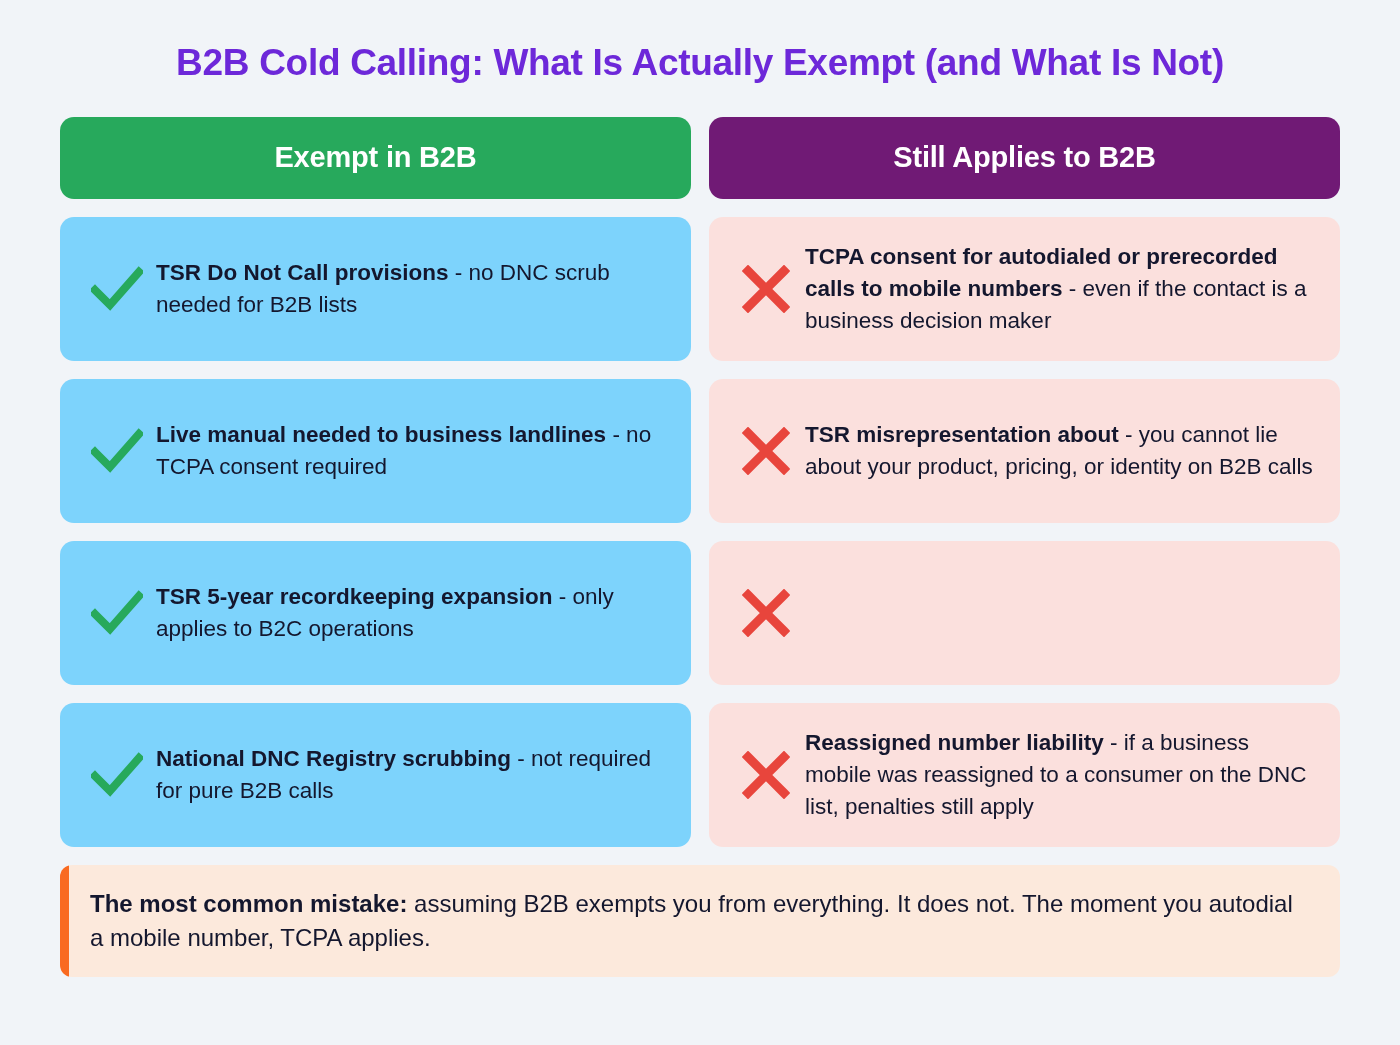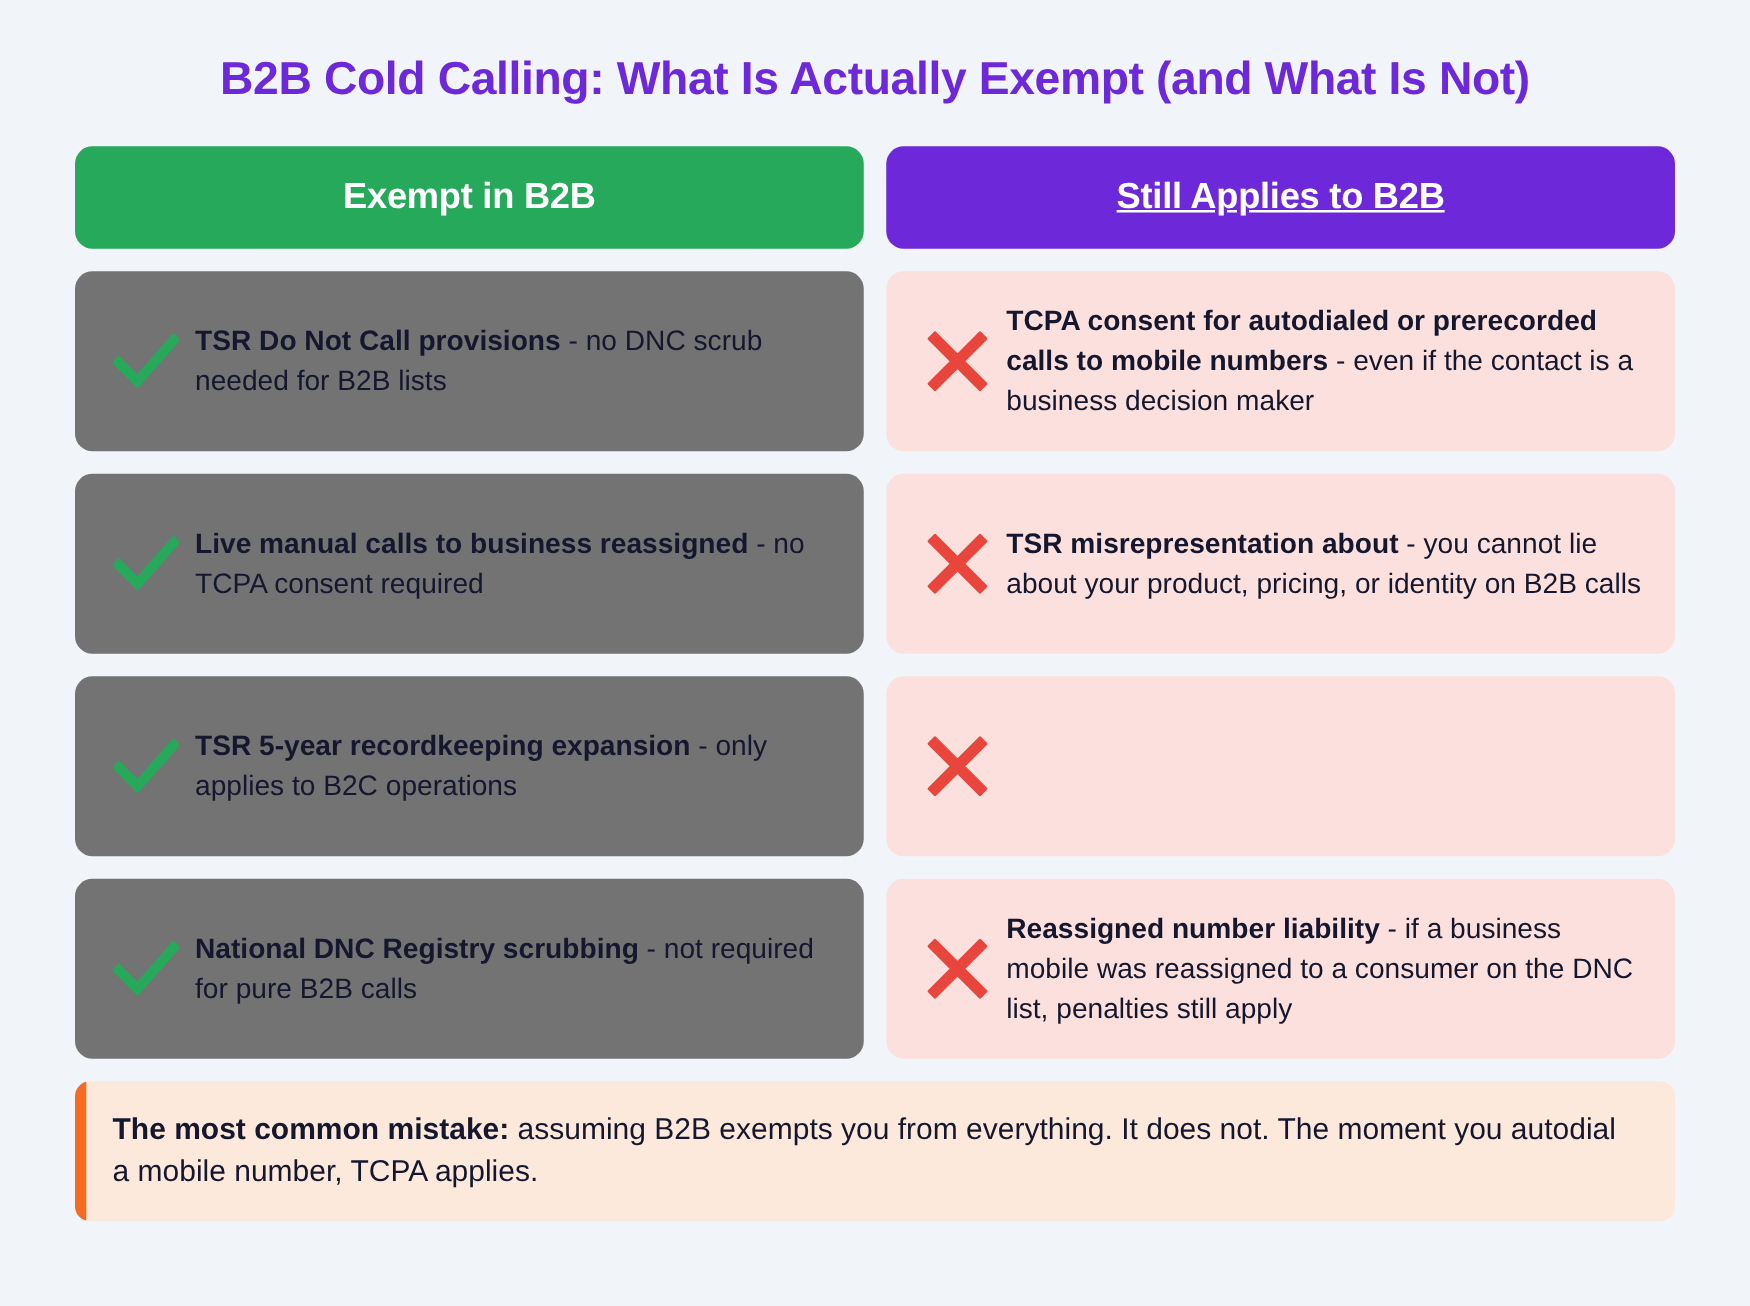--- a/index.html
+++ b/index.html
@@ -51,31 +51,31 @@
     border-radius: 14px;
     display: flex;
     align-items: center;
     justify-content: center;
     color: #ffffff;
     font-size: 29px;
     font-weight: bold;
     letter-spacing: -0.2px;
   }
   .col-header.exempt  { background: #27a95c; }
-  .col-header.applies { background: #6d28d9; text-decoration: underline; }
+  .col-header.applies { background: #701a75; }
 
   
   .card {
     border-radius: 14px;
     display: flex;
     align-items: center;
     padding: 12px 22px 12px 18px;
     min-height: 144px;
   }
-  .card.ok  { background: #737373; }
+  .card.ok  { background: #7dd3fc; }
   .card.bad { background: #fbe0dd; }
 
   .card-icon {
     flex: 0 0 78px;
     display: flex;
     align-items: center;
     justify-content: center;
   }
   .card-icon svg { display: block; }
 
@@ -142,21 +142,21 @@
         </div>
       </div>
 
       <div class="card ok">
         <div class="card-icon">
           <svg width="52" height="46" viewBox="0 0 52 46" aria-hidden="true">
             <path d="M4 24 L19 39 L48 6" fill="none" stroke="#27a95c" stroke-width="8" stroke-linecap="square" stroke-linejoin="miter"></path>
           </svg>
         </div>
         <div class="card-text">
-          <b>Live manual calls to business reassigned</b><span> - no TCPA consent required</span>
+          <b>Live manual needed to business landlines</b><span> - no TCPA consent required</span>
         </div>
       </div>
 
       <div class="card ok">
         <div class="card-icon">
           <svg width="52" height="46" viewBox="0 0 52 46" aria-hidden="true">
             <path d="M4 24 L19 39 L48 6" fill="none" stroke="#27a95c" stroke-width="8" stroke-linecap="square" stroke-linejoin="miter"></path>
           </svg>
         </div>
         <div class="card-text">

